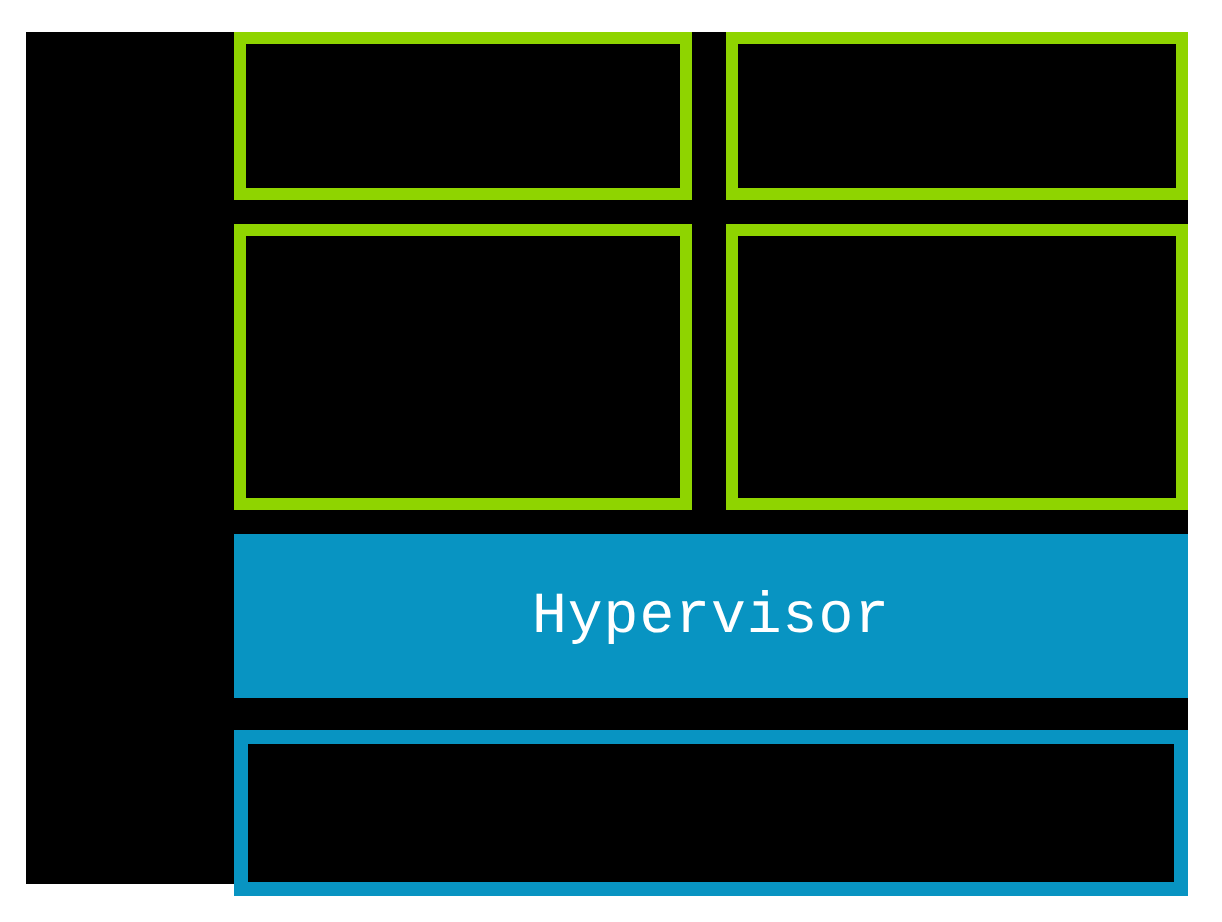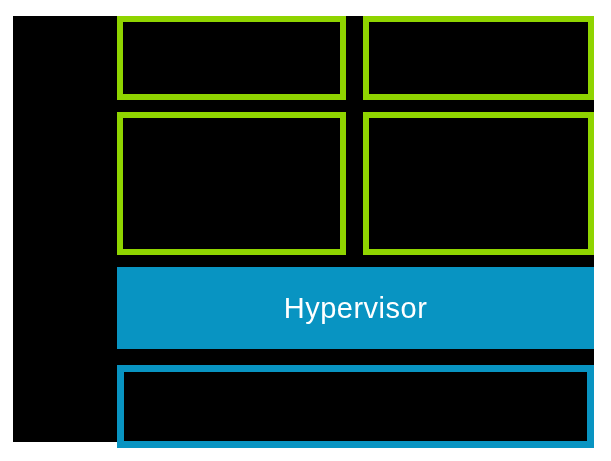--- a/index.html
+++ b/index.html
@@ -1,15 +1,15 @@
 <!DOCTYPE html>
 <html style="--page_bg: #ffffff; --diagram_bg: #000000; --box_fill: #000000; --vm_border: #8fd400; --hypervisor_fill: #0894c2; --hardware_border: #0894c2; --label_text: #ffffff;"><head>
 <meta charset="utf-8">
 <style>
-  * { margin: 0; padding: 0; box-sizing: border-box; }
+  * { margin: 0; padding: 0; box-sizing: border-box; font-family: Liberation Mono, monospace; }
   html, body { background: #ffffff; }
   body {
     font-family: "Liberation Sans", sans-serif;
   }
   .canvas {
     position: relative;
     width: 611px;
     height: 461px;
     background: var(--page_bg, #ffffff);
     overflow: hidden;

